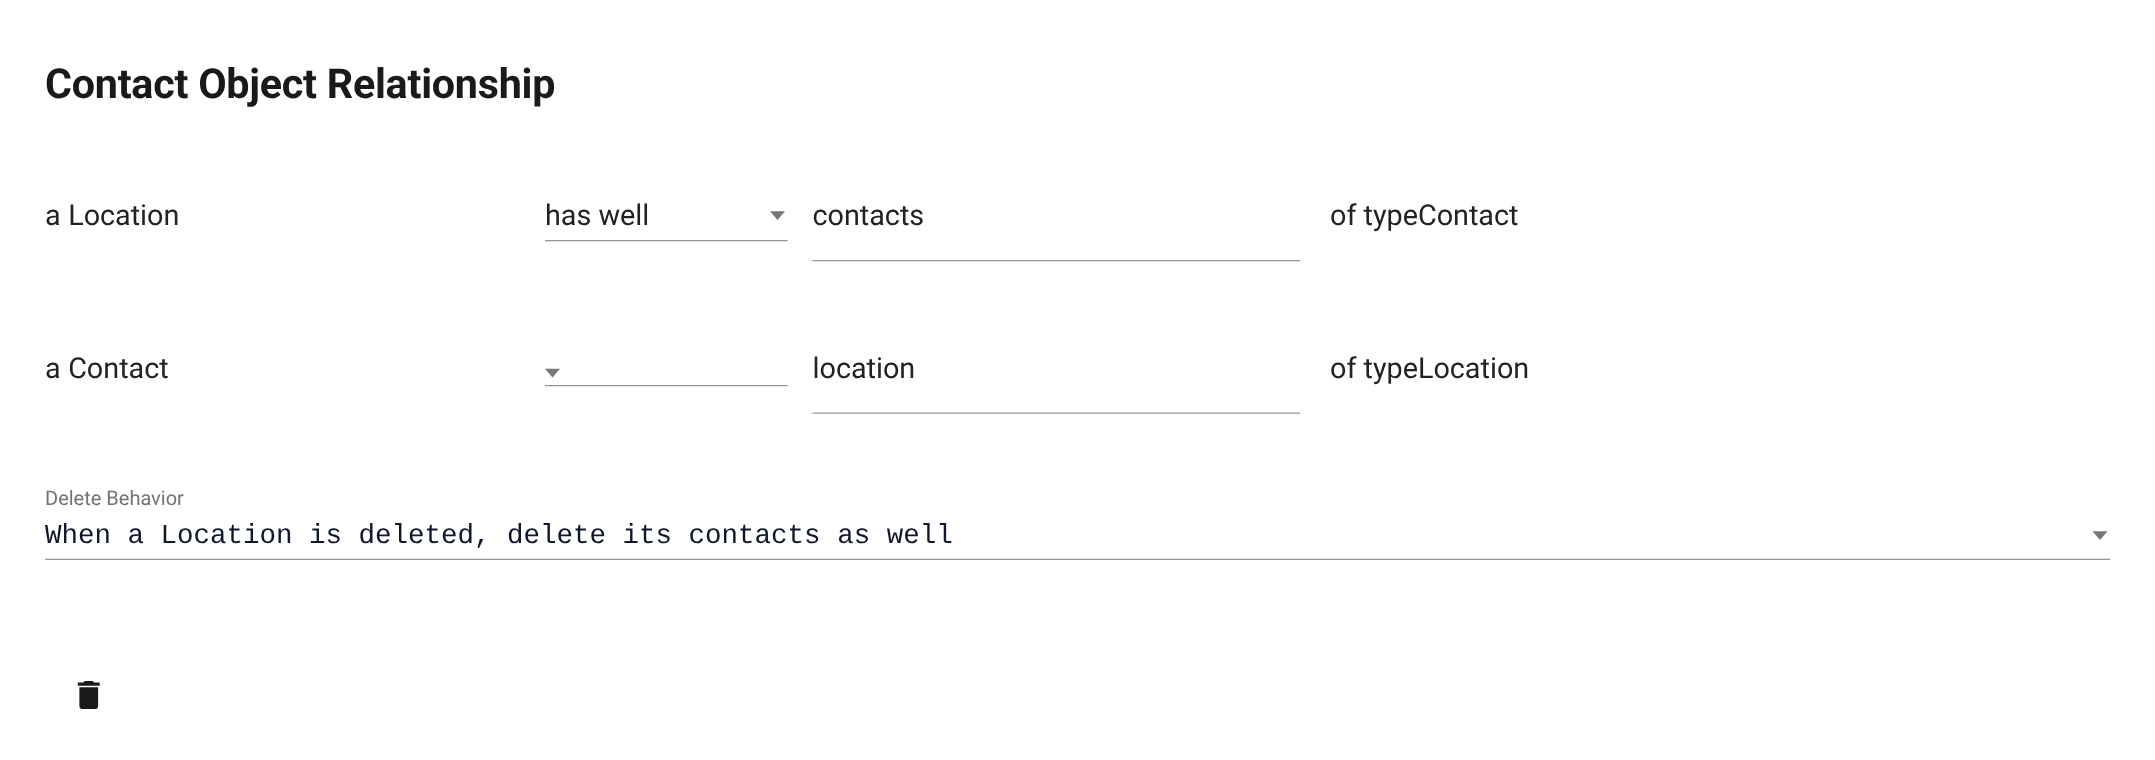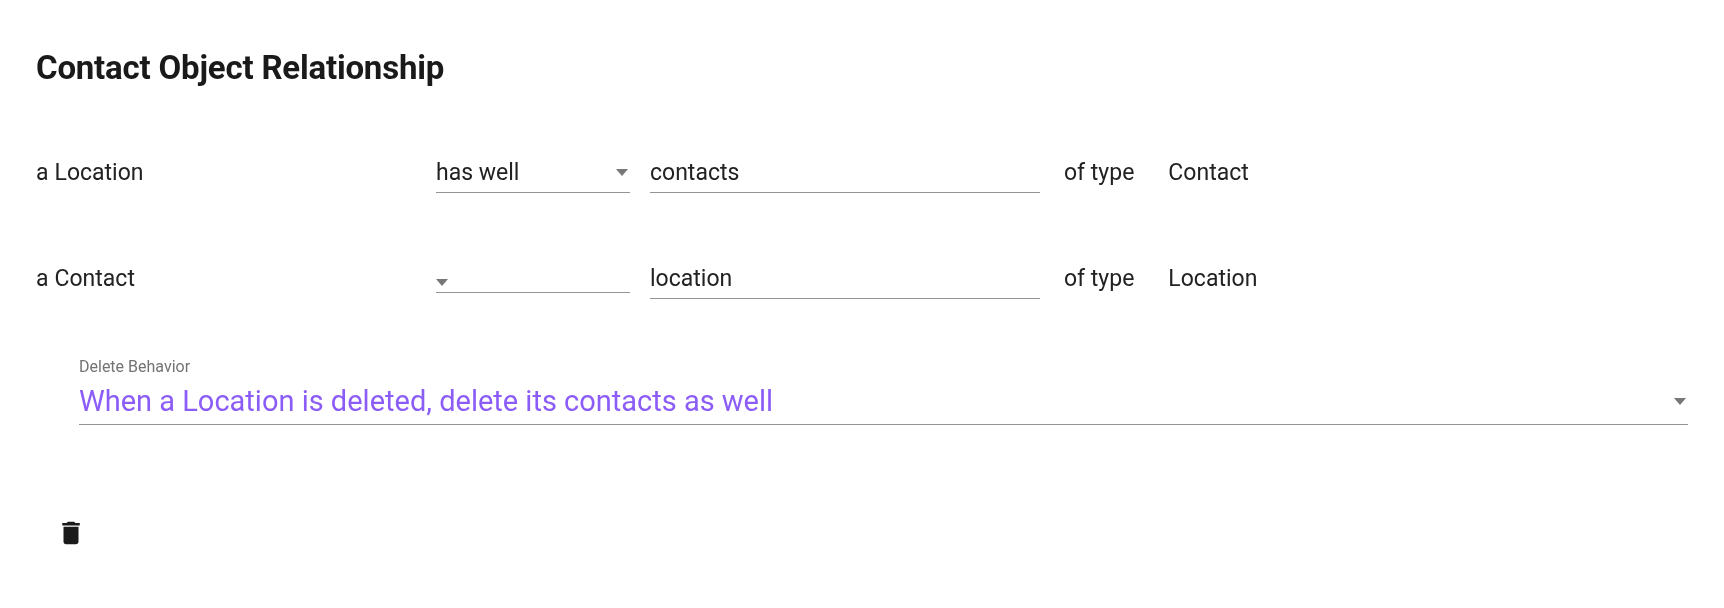--- a/index.html
+++ b/index.html
@@ -58,57 +58,56 @@
       height: 0;
       border-left: 6px solid transparent;
       border-right: 6px solid transparent;
       border-top: 7px solid #777;
       align-self: center;
       margin-right: 2px;
     }
     .text-input-underline {
       border: none;
       border-bottom: 1px solid rgba(0,0,0,0.42);
-      padding-bottom: 6px;
+      padding-bottom: 22px;
       width: 390px;
       font-size: 23px;
       font-family: inherit;
       color: #222;
       outline: none;
       background: transparent;
       margin-right: 24px;
     }
     .of-type-label {
-      margin-right: 34px;
       white-space: nowrap;
     }
     .type-value {
       white-space: nowrap;
     }
     .delete-behavior-section {
       margin-top: -14px;
-      margin-left: 43px;
     }
     .floating-label {
       font-size: 16px;
       color: #737373;
       margin-bottom: 8px;
     }
     .wide-select {
       display: flex;
       align-items: center;
       border-bottom: 1px solid rgba(0,0,0,0.42);
       padding-bottom: 6px;
       width: 100%;
       cursor: pointer;
     }
     .wide-select .sel-value {
       flex: 1;
-      font-size: 29px;
-      color: #8b5cf6;
+      font-size: 22px;
+      color: #0f172a;
+      font-family: Liberation Mono, monospace;
     }
     .trash-btn {
       background: none;
       border: none;
       cursor: pointer;
       padding: 0;
       margin-top: 90px;
       margin-left: 20px;
       color: #1a1a1a;
     }

